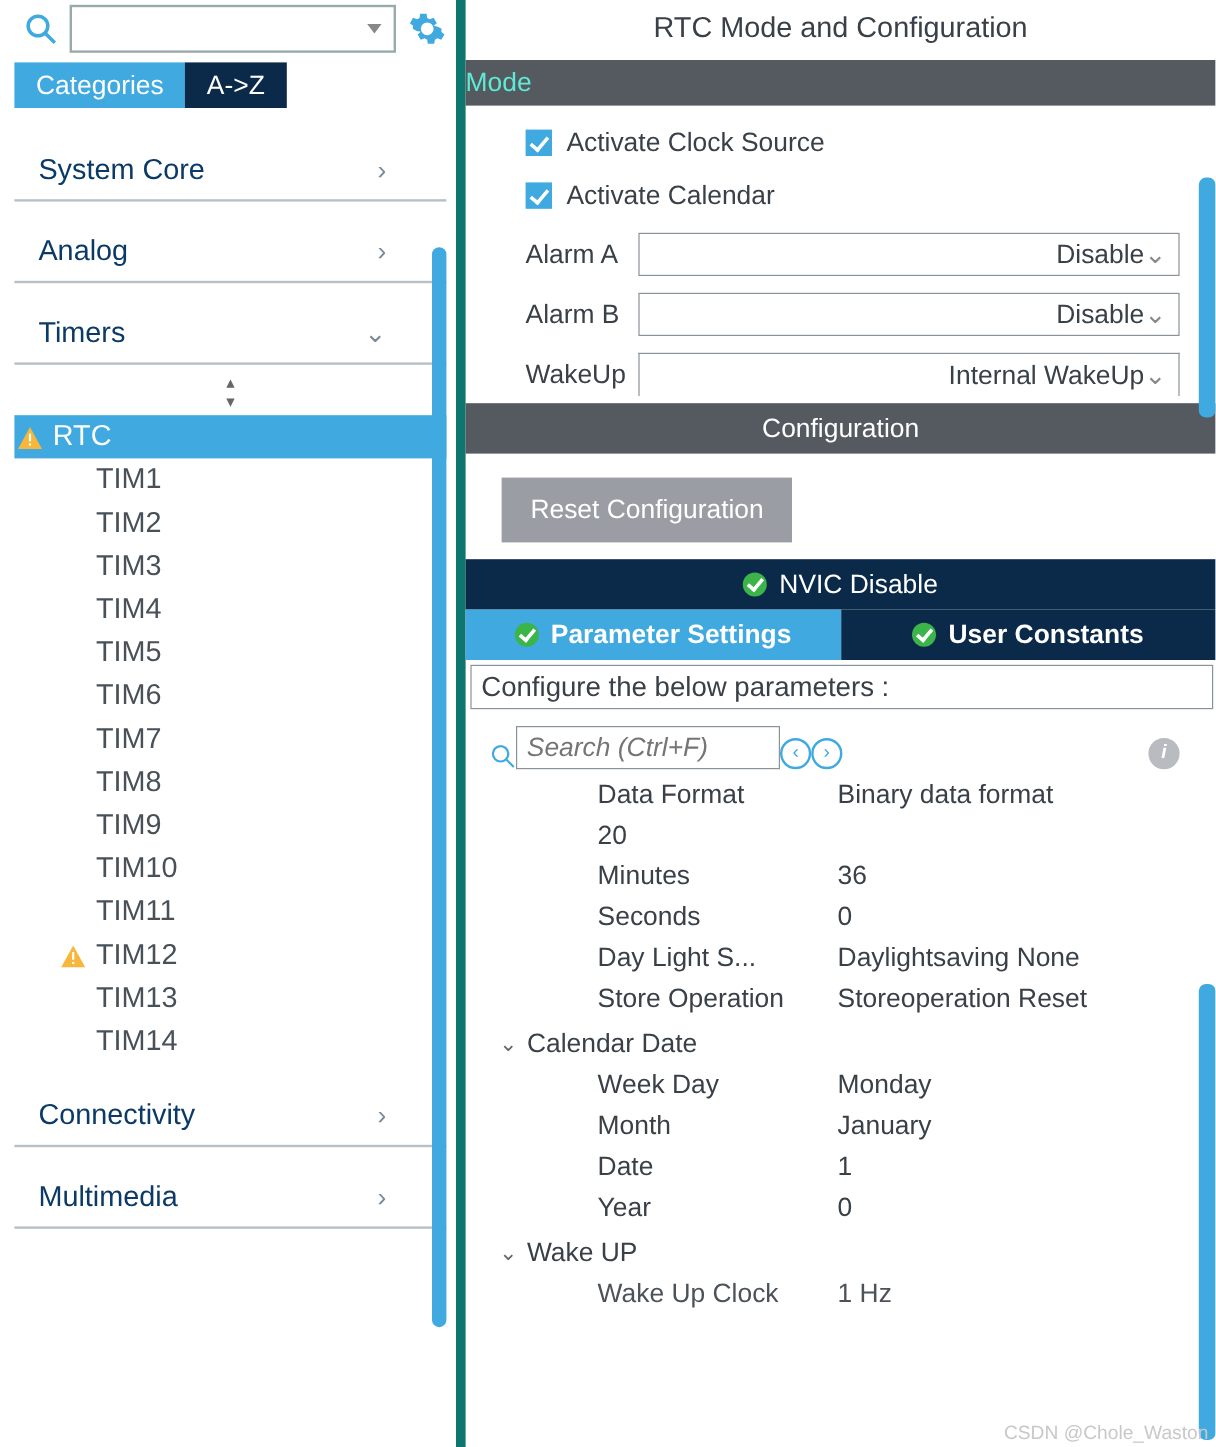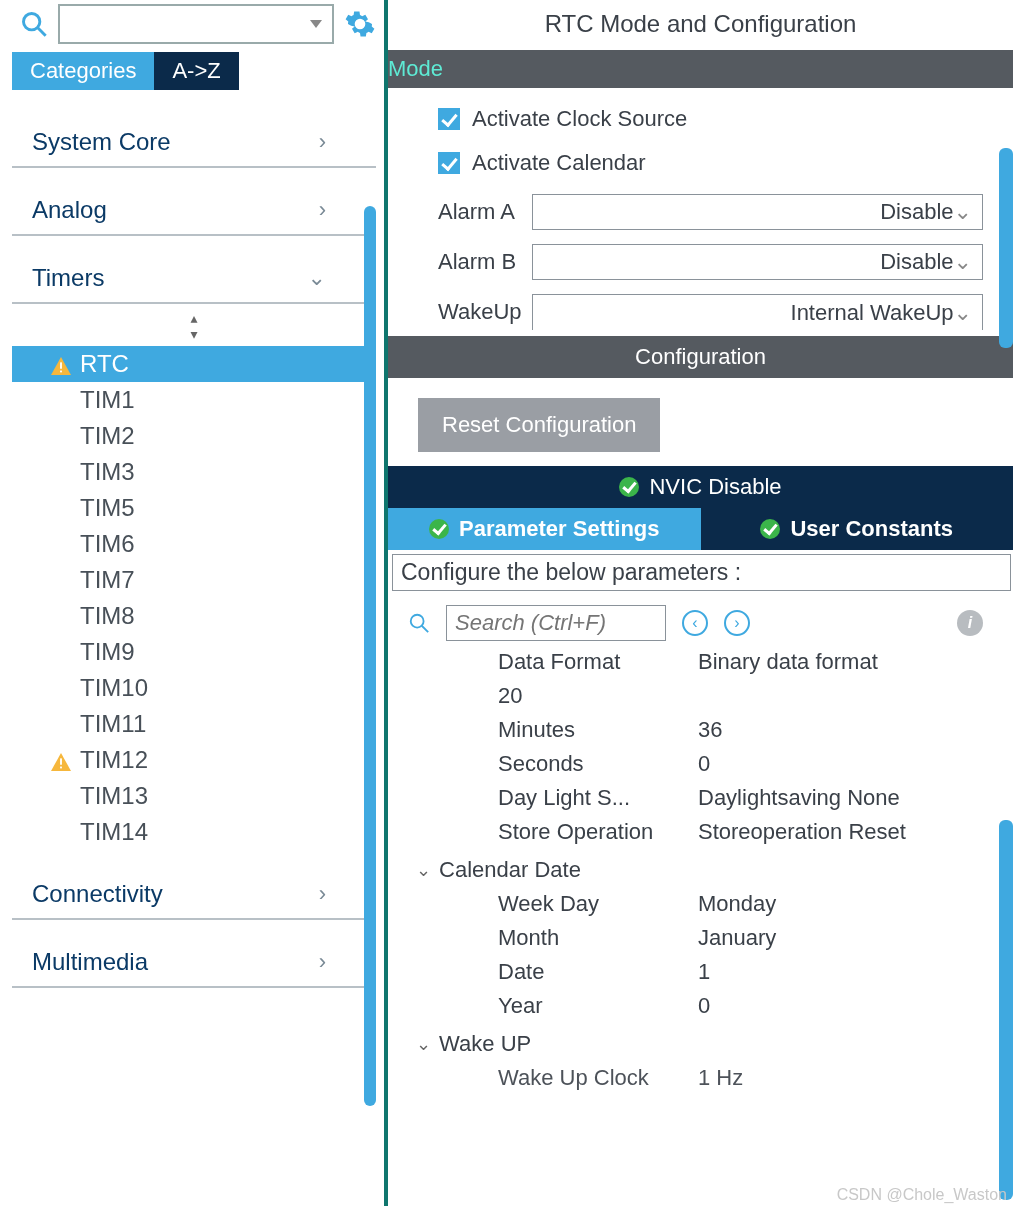--- a/index.html
+++ b/index.html
@@ -1,18 +1,18 @@
 <!DOCTYPE html>
 <html><head>
   <meta charset="utf-8">
   <style>
     * { box-sizing: border-box; margin: 0; padding: 0; font-family: Arial, Helvetica, sans-serif; }
     body { background: #fff; width: 1013px; height: 1206px; overflow: hidden; position: relative; }
     .layout { display: flex; height: 100%; }
-    .left { width: 388px; flex-shrink: 0; position: relative; border-right: 4px solid #0f766e; }
+    .left { width: 388px; flex-shrink: 0; position: relative; border-right: 8px solid #0f766e; }
     .right { flex: 1; display: flex; flex-direction: column; }
 
     
     .left-top { display: flex; align-items: center; padding: 4px 8px 8px 20px; gap: 10px; }
     .search-icon-l { width: 28px; height: 28px; }
     .search-icon-l svg { width: 28px; height: 28px; stroke: #3fa9e0; fill: none; stroke-width: 2.5; }
     .left-select { flex: 1; height: 40px; border: 2px solid #9aa; font-size: 20px; padding: 0 8px; background: #fff; position: relative; }
     .left-select::after { content: ""; position: absolute; right: 10px; top: 14px; border-left: 6px solid transparent; border-right: 6px solid transparent; border-top: 8px solid #888; }
     .gear-icon { width: 32px; height: 32px; }
     .gear-icon svg { width: 32px; height: 32px; fill: #3fa9e0; }
@@ -28,21 +28,21 @@
     .catlist { padding-top: 20px; }
     .cat-item { display: flex; justify-content: space-between; align-items: center; padding: 10px 50px 10px 20px; border-bottom: 2px solid #b8c0c6; color: #0b3a66; font-size: 24px; cursor: pointer; }
     .chev { color: #7a8a96; font-size: 22px; }
 
     
     .sortarrows { text-align: center; font-size: 14px; color: #666; padding: 6px 0 4px; }
 
     
     .sublist { padding: 0 0 20px 0; }
     .subitem { display: flex; align-items: center; padding: 4px 0 4px 70px; font-size: 24px; color: #485058; gap: 8px; cursor: pointer; }
-    .subitem.selected { background: #3fa9e0; color: #fff; padding-left: 70px; }
+    .subitem.selected { background: #3fa9e0; color: #fff; padding-left: 34px; }
     .warn-tri { width: 22px; height: 20px; display: inline-block; }
     .warn-tri svg { width: 22px; height: 20px; }
     .subitem .warn-tri { margin-left: -32px; }
 
     
     .left-scroll { position: absolute; right: 0; top: 108px; width: 12px; bottom: 0; }
     .left-scroll-thumb { position: absolute; top: 0; width: 12px; height: 900px; background: #3fa9e0; border-radius: 6px; }
 
     
     .hdr-title { text-align: center; font-size: 24px; color: #3a4048; padding: 10px 0 12px; }
@@ -64,21 +64,21 @@
     .nvicbar { background: #0b2a4a; color: #fff; text-align: center; font-size: 22px; padding: 8px 0; display: flex; align-items: center; justify-content: center; gap: 10px; }
     .checkcircle { width: 20px; height: 20px; background: #3bb54a; border-radius: 50%; position: relative; display: inline-block; }
     .checkcircle::after { content: ""; position: absolute; left: 4px; top: 5px; width: 10px; height: 5px; border-left: 3px solid #fff; border-bottom: 3px solid #fff; transform: rotate(-50deg); }
     .tabrow { display: flex; font-weight: bold; }
     .tabbtn { flex: 1; padding: 8px 0; font-size: 22px; color: #fff; display: flex; align-items: center; justify-content: center; gap: 10px; cursor: pointer; }
     .tabbtn.active { background: #3fa9e0; }
     .tabbtn.inactive { background: #0b2a4a; }
 
     .conffield { border: 1px solid #8a929a; margin: 4px 2px 0 4px; padding: 4px 8px; font-size: 23px; color: #3a4048; }
 
-    .searchrow { display: flex; align-items: center; padding: 14px 30px 4px 20px; gap: 16px; }
+    .searchrow { display: flex; align-items: flex-end; padding: 14px 30px 4px 20px; }
     .mag { width: 22px; height: 22px; }
     .mag svg { width: 22px; height: 22px; stroke: #3fa9e0; fill: none; stroke-width: 2; }
     .searchbox { width: 220px; border: 1px solid #8a929a; font-size: 22px; font-style: italic; color: #888; padding: 4px 8px; }
     .navcirc { width: 26px; height: 26px; border: 2px solid #3fa9e0; border-radius: 50%; display: flex; align-items: center; justify-content: center; color: #3fa9e0; font-size: 16px; cursor: pointer; }
     .infocirc { width: 26px; height: 26px; background: #b8bcc0; border-radius: 50%; color: #fff; display: flex; align-items: center; justify-content: center; font-style: italic; font-weight: bold; margin-left: auto; }
 
     .paramtable { padding: 0 20px 0 110px; font-size: 22px; color: #3a4048; }
     .prow { display: flex; padding: 4px 0; }
     .pkey { width: 200px; }
     .pval { flex: 1; }
@@ -146,20 +146,24 @@
             <div class="subitem">
               <span class="warn-tri"></span>
               <span>TIM2</span>
             </div>
             <div class="subitem">
               <span class="warn-tri"></span>
               <span>TIM3</span>
             </div>
             <div class="subitem">
               <span class="warn-tri"></span>
+              <span>TIM4</span>
+            </div>
+            <div class="subitem">
+              <span class="warn-tri"></span>
               <span>TIM5</span>
             </div>
             <div class="subitem">
               <span class="warn-tri"></span>
               <span>TIM6</span>
             </div>
             <div class="subitem">
               <span class="warn-tri"></span>
               <span>TIM7</span>
             </div>

